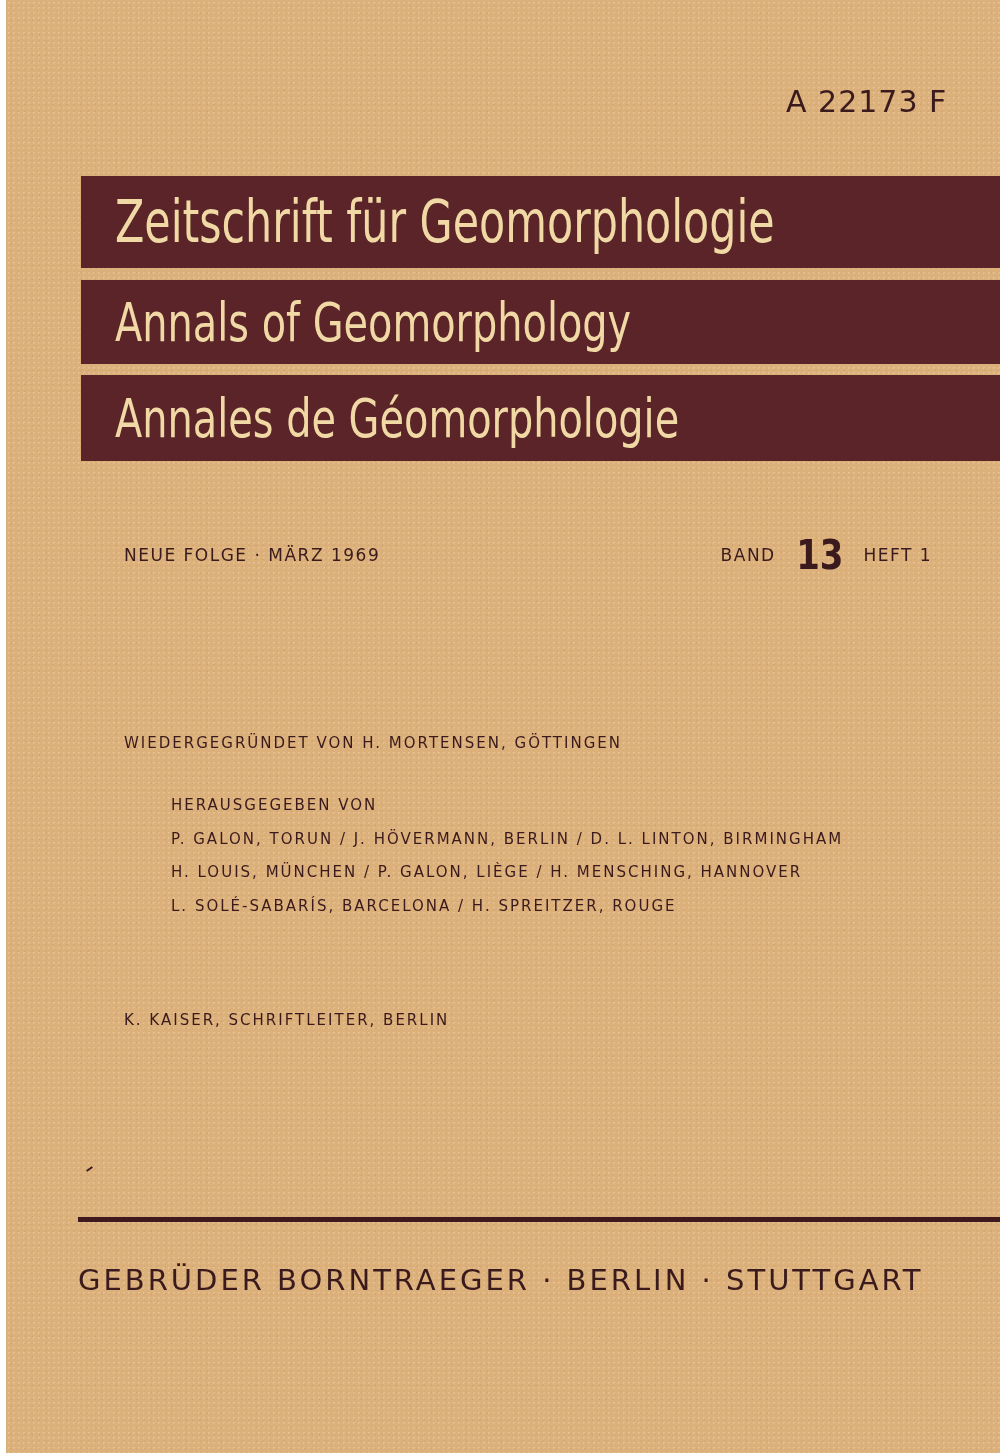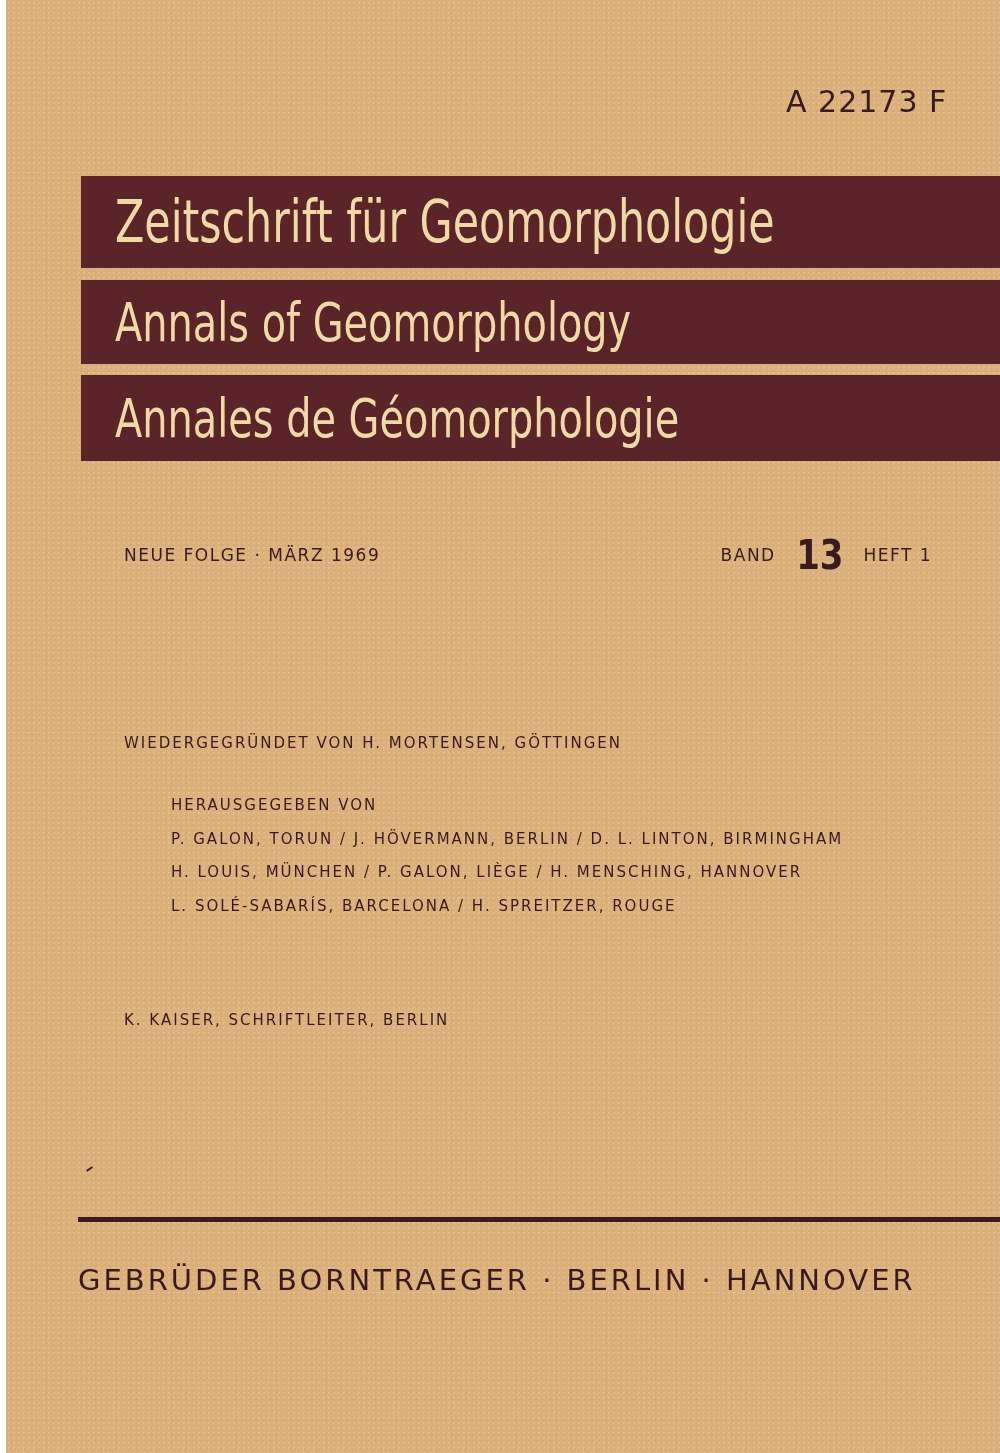--- a/index.html
+++ b/index.html
@@ -158,14 +158,14 @@
     <div>H. LOUIS, MÜNCHEN / P. GALON, LIÈGE / H. MENSCHING, HANNOVER</div>
     <div>L. SOLÉ-SABARÍS, BARCELONA / H. SPREITZER, ROUGE</div>
   </div>
 
   <div class="text-block managing">K. KAISER, SCHRIFTLEITER, BERLIN</div>
 
   <div class="mark"></div>
 
   <div class="rule"></div>
 
-  <div class="publisher">GEBRÜDER BORNTRAEGER · BERLIN · HANNOVER</div>
+  <div class="publisher">GEBRÜDER BORNTRAEGER · BERLIN · STUTTGART</div>
 </div>
 
 </body></html>

